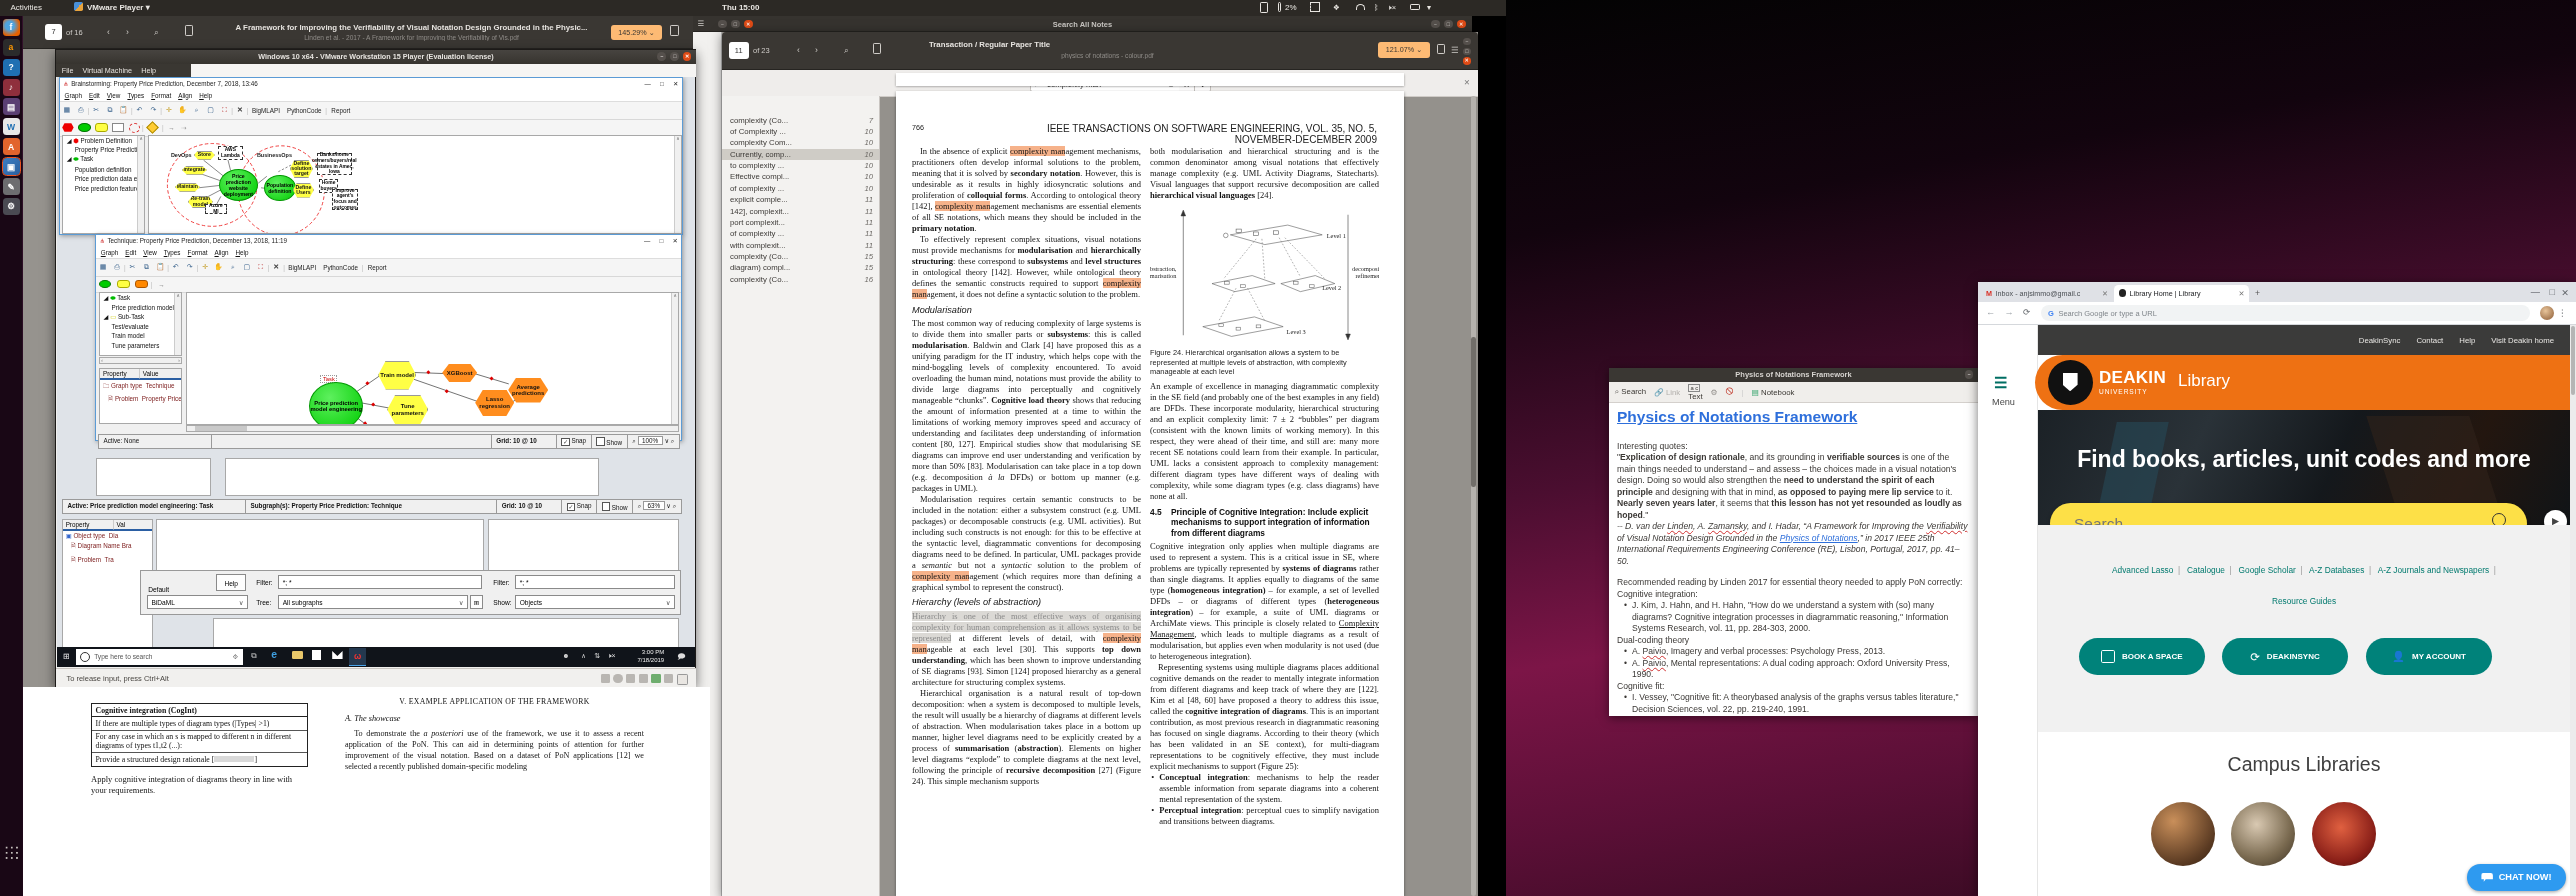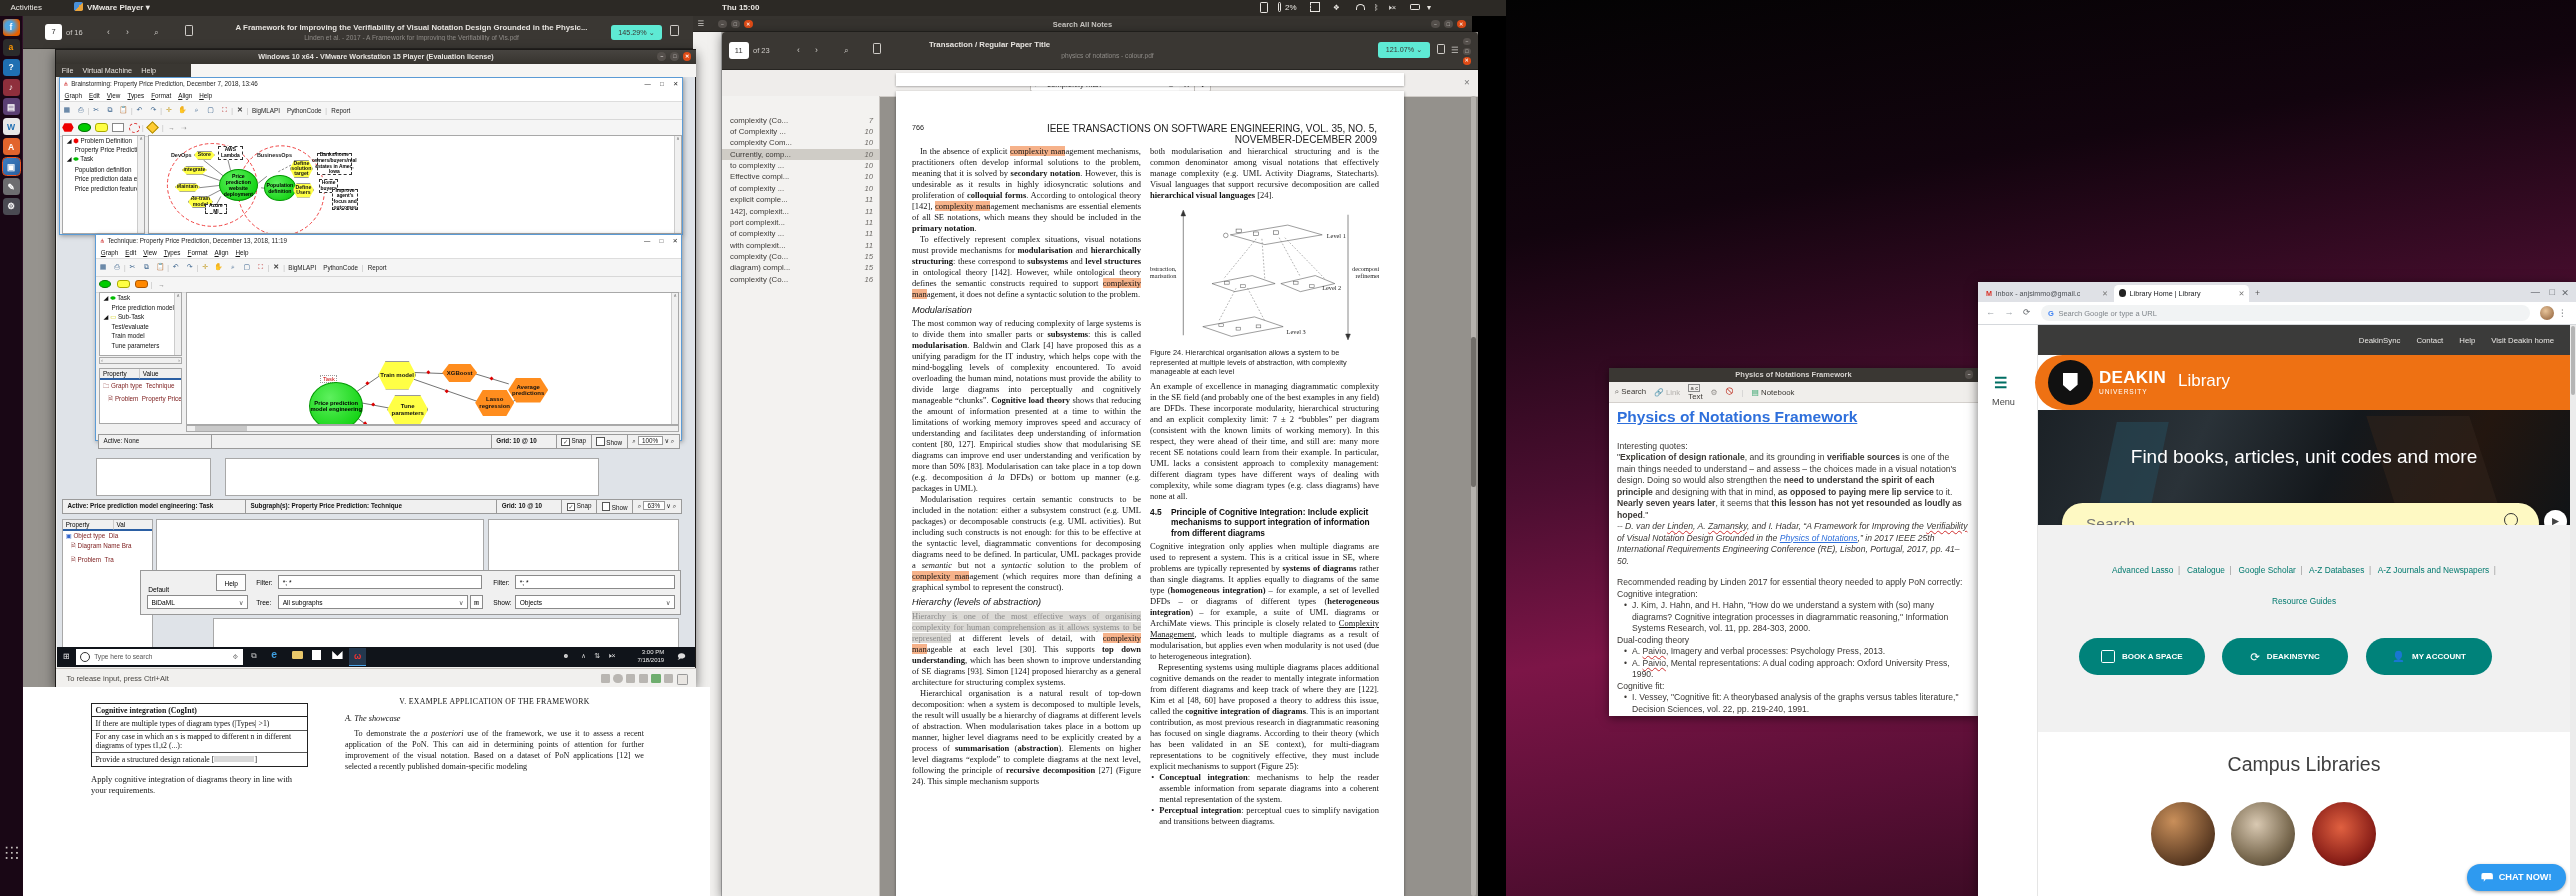--- a/index.html
+++ b/index.html
@@ -21,21 +21,21 @@
   
   .dock{background:rgba(28,8,24,.88)}
   .dockicon{width:17px;height:17px;border-radius:3.5px;margin:2.9px auto;display:flex;align-items:center;
             justify-content:center;color:#fff;font-weight:bold;font-size:8.6px}
   
   .evhead{background:#3a3733;border-bottom:0.6px solid #262421;color:#d9d6d2}
   .pagebox{background:#fff;color:#333;border-radius:2.9px;text-align:center;font-size:7.5px}
   .evbtn{color:#cfccc8;font-size:8.6px;text-align:center}
   .evtitle{font-weight:bold;color:#e6e3df;font-size:7.8px;white-space:nowrap;overflow:hidden;text-overflow:ellipsis}
   .evsub{color:#8f8c88;font-size:6.6px;white-space:nowrap;overflow:hidden;text-overflow:ellipsis}
-  .zoompill{background:#5eead4;color:#3a3733;border-radius:2.9px;font-size:7.2px;text-align:center}
+  .zoompill{background:#fdba74;color:#3a3733;border-radius:2.9px;font-size:7.2px;text-align:center}
   
   .w10{background:#f0f0f0;border:0.6px solid #5b9bd5;box-shadow:1.2px 1.2px 4.6px rgba(0,0,0,.35)}
   .w10title{background:#fff;font-size:6.3px;color:#222;display:flex;align-items:center;padding:0 3.5px}
   .w10menu{background:#fff;font-size:6.3px;color:#111;display:flex;gap:7px;align-items:center;padding:0 4.6px;border-bottom:0.6px solid #ddd}
   .w10menu span:first-letter{text-decoration:underline}
   .w10tool{background:#f5f5f5;border-bottom:0.6px solid #d8d8d8;display:flex;align-items:center;font-size:6.3px;color:#222}
   .tbico{width:11.5px;text-align:center;font-size:7px;color:#355f8a;margin:0 1.2px}
   .panel{background:#fff;border:0.6px solid #a8a8a8}
   .treeitem{font-size:6.3px;color:#111;white-space:nowrap;padding:1.2px 1.2px 1.2px 3.5px}
   .statusbar{background:#f0f0f0;border:0.6px solid #9a9a9a;font-size:6.3px;color:#111;display:flex;align-items:stretch}
@@ -738,24 +738,24 @@
         <div style="font-weight:bold;font-size:17px;letter-spacing:0.3px">DEAKIN</div>
         <div style="font-size:6.6px;letter-spacing:0.9px">UNIVERSITY</div>
       </div>
       <div class="abs" style="left:143px;top:16px;color:#fff;font-size:17px;font-weight:300">Library</div>
     </div>
 
     <div class="abs" style="left:60px;top:85px;width:532px;height:115px;
          background:linear-gradient(115deg,#1b2126 0%,#2a3238 30%,#14181c 55%,#23160f 78%,#101417 100%)">
       <div class="abs" style="left:69px;top:11.5px;width:52px;height:92px;background:#274754;transform:skewX(-12deg);opacity:.65"></div>
       <div class="abs" style="left:345px;top:5.8px;width:103px;height:103px;background:#30231a;transform:skewX(18deg);opacity:.6"></div>
-      <div style="position:absolute;left:0;top:36px;width:100%;text-align:center;color:#fff;font-size:19px;font-weight:400">Find books, articles, unit codes and more</div>
-    </div>
-
-    <div class="abs" style="left:84px;top:178px;width:477px;height:41px;background:#fef9c3;border-radius:23px;box-shadow:0 1.2px 4.6px rgba(0,0,0,.25)">
+      <div style="position:absolute;left:0;top:36px;width:100%;text-align:center;color:#fff;font-size:23px;font-weight:700">Find books, articles, unit codes and more</div>
+    </div>
+
+    <div class="abs" style="left:72px;top:178px;width:477px;height:41px;background:#fde047;border-radius:23px;box-shadow:0 1.2px 4.6px rgba(0,0,0,.25)">
       <span style="position:absolute;left:24px;top:11.5px;color:#757575;font-size:15.5px;font-weight:300">Search...</span>
       <span class="abs" style="right:21px;top:10.4px;width:14px;height:14px;border:1.7px solid #333;border-radius:50%"></span>
       <span class="abs" style="right:17px;top:25px;width:1.7px;height:7px;background:#333;transform:rotate(-45deg)"></span>
     </div>
     <div class="abs" style="left:566px;top:185px;width:23px;height:23px;border-radius:50%;background:#fff;box-shadow:0 0.6px 2.9px rgba(0,0,0,.3);text-align:center;line-height:23px;color:#444">▶</div>
 
     <div class="abs" style="left:60px;top:200px;width:532px;height:207px;background:#f1f1f1;z-index:-0"></div>
     <div class="abs" style="left:60px;top:240px;width:532px;text-align:center;font-size:8.3px">
       <span class="teal">Advanced Lasso</span><span style="color:#999">&nbsp; | &nbsp;</span>
       <span class="teal">Catalogue</span><span style="color:#999">&nbsp; | &nbsp;</span>

